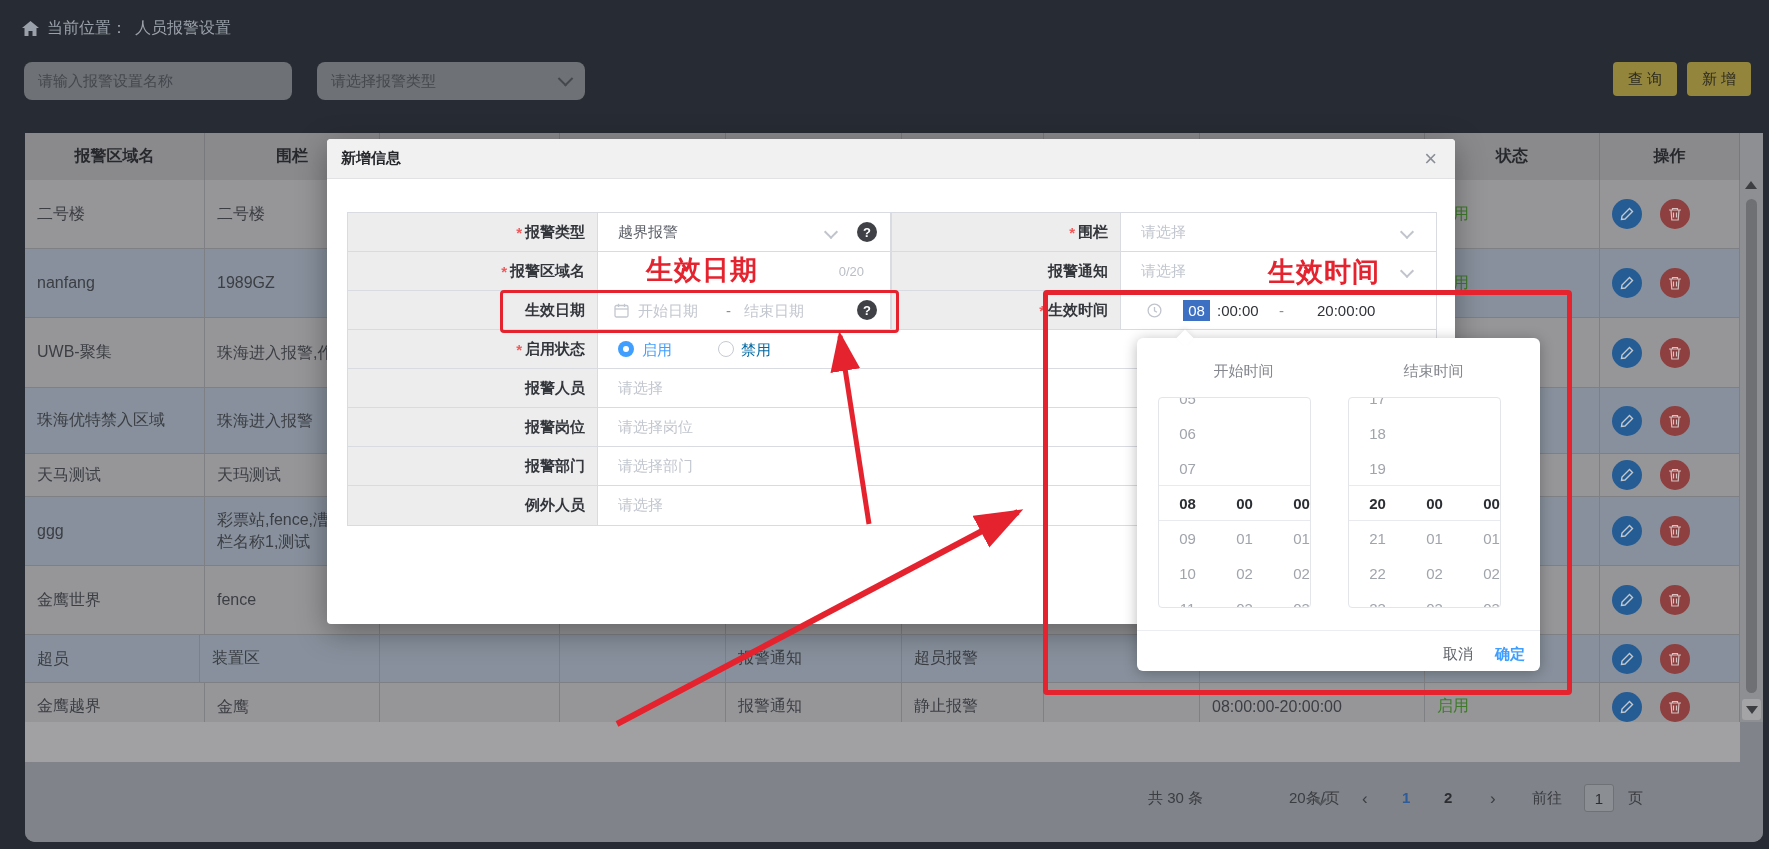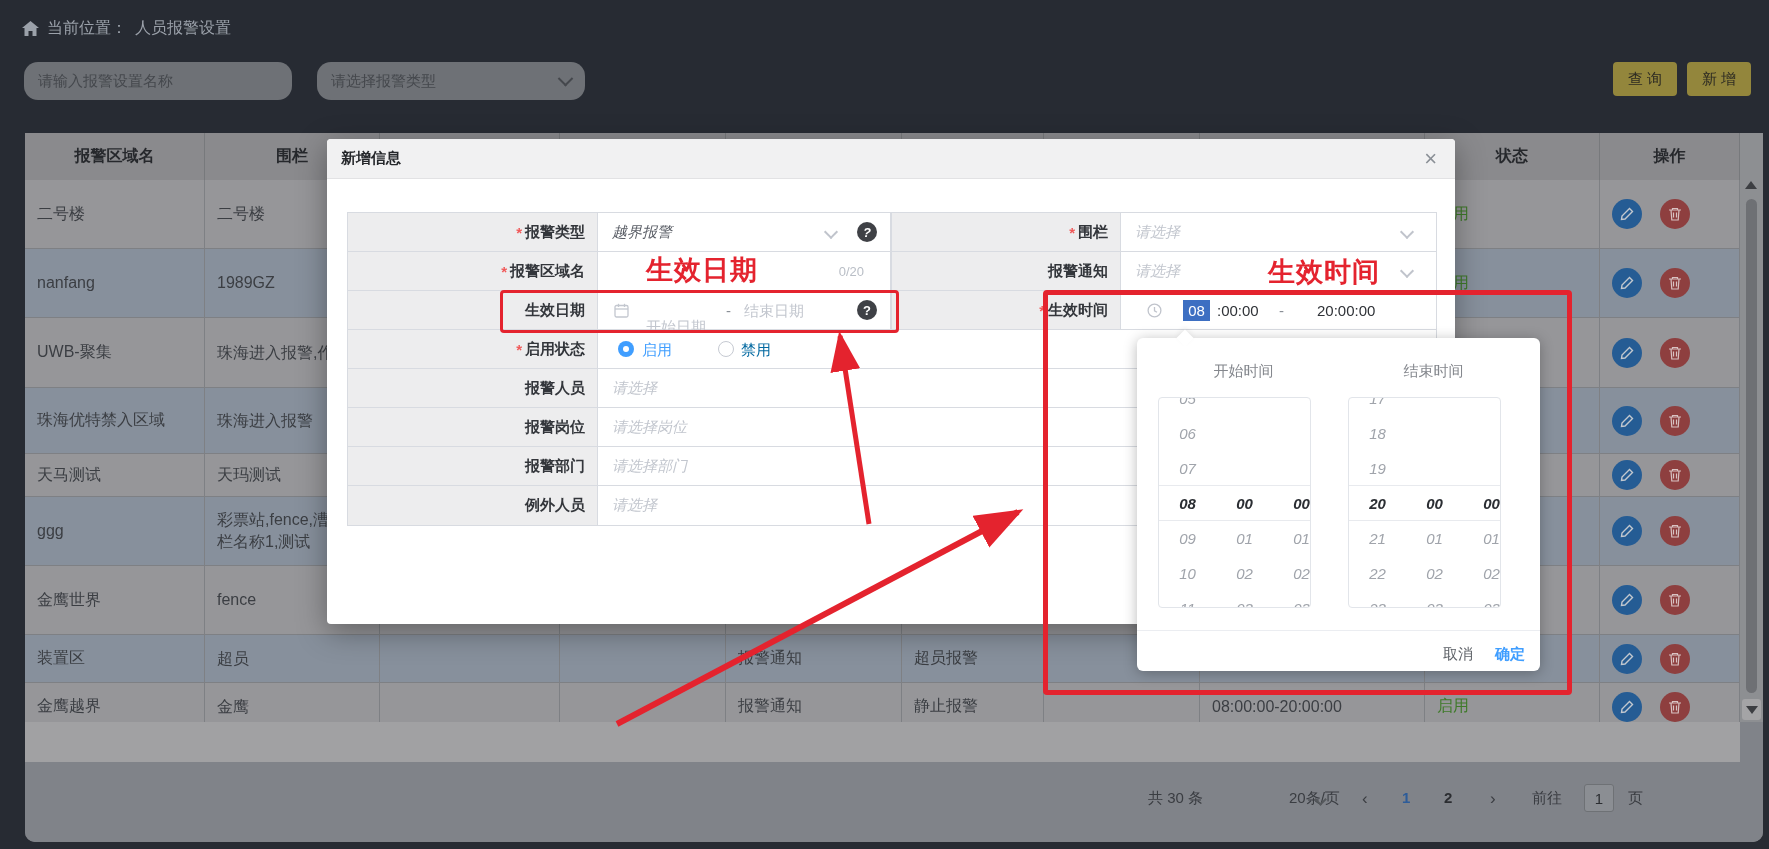--- a/index.html
+++ b/index.html
@@ -1,21 +1,21 @@
 <!DOCTYPE html>
 <html><head>
 <meta charset="utf-8">
 <style>
   html,body{margin:0;padding:0;background:#272b33;}
   .page{position:relative;width:1769px;height:849px;background:#272b33;overflow:hidden;
         font-family:"Liberation Sans","DejaVu Sans",sans-serif;}
   .abs{position:absolute;}
   
   .crumb{left:22px;top:18px;display:flex;align-items:center;gap:8px;color:#9ba1aa;font-size:16px;}
-  .filter-box{top:62px;height:38px;width:268px;background:#6e7176;border-radius:14px;
+  .filter-box{top:62px;height:38px;width:268px;background:#6e7176;border-radius:8px;
               display:flex;align-items:center;padding:4px 14px;box-sizing:border-box;
               color:#45484d;font-size:15px;}
   .chev{width:9px;height:9px;border-right:2px solid #45484d;border-bottom:2px solid #45484d;
         transform:rotate(45deg);display:inline-block;}
   .btn-yel{height:34px;width:64px;background:#93863c;border-radius:4px;border:none;
            color:#2c2a22;font-size:15px;font-family:inherit;}
   
   .card{left:25px;top:133px;width:1738px;height:709px;background:#808389;border-radius:0 0 10px 10px;}
   .thead{position:absolute;left:0;top:0;display:flex;height:47px;background:#8a8a8d;
          border-bottom:1px solid #737578;}
@@ -54,21 +54,21 @@
           font-family:inherit;line-height:26px;}
   .form{position:absolute;left:20px;top:73px;width:1088px;border:1px solid #d8dbe1;box-sizing:content-box;}
   .frow{display:flex;height:39px;border-bottom:1px solid #d8dbe1;box-sizing:border-box;}
   .frow:last-child{border-bottom:none;}
   .flabel{box-sizing:border-box;background:#ededee;display:flex;align-items:center;justify-content:flex-end;
           padding-right:12px;font-size:15px;font-weight:bold;color:#33363b;border-right:1px solid #d8dbe1;}
   .lab-l{width:250px;} .lab-r{width:230px;border-left:1px solid #d8dbe1;}
   .ffield{position:relative;background:#fff;display:flex;align-items:center;box-sizing:border-box;
           font-size:15px;color:#5a5e66;}
   .fld-l{width:293px;border-right:1px solid #d8dbe1;} .fld-r{width:315px;} .fld-full{width:838px;}
-  .pad14{padding-left:14px;font-style:italic;}
+  .pad14{padding-left:20px;}
   .req{color:#f05a5a;margin-right:3px;}
   .ph{color:#c2c6ce;}
   .mchev{position:absolute;width:8px;height:8px;border-right:2px solid #c0c4cc;border-bottom:2px solid #c0c4cc;
          transform:rotate(45deg);top:14px;}
   .helpdot{position:absolute;width:20px;height:20px;border-radius:50%;background:#3f4146;color:#fff;
            font-size:13px;font-weight:bold;display:flex;align-items:center;justify-content:center;top:9px;}
   .counter{position:absolute;right:26px;font-size:13px;color:#b9bec6;}
   .radio{position:absolute;width:16px;height:16px;border-radius:50%;top:11px;box-sizing:border-box;}
   .radio.on{background:#409EFF;}
   .radio.on::after{content:"";position:absolute;left:5px;top:5px;width:6px;height:6px;border-radius:50%;background:#fff;}
@@ -76,21 +76,21 @@
   .sel08{position:absolute;left:62px;top:9px;width:27px;height:21px;background:#3d6fc2;color:#fff;
          display:flex;align-items:center;justify-content:center;font-size:15px;}
   .tval{position:absolute;top:0;line-height:39px;color:#2f3237;font-size:15px;}
   
   .popup{left:1137px;top:338px;width:403px;height:333px;background:#fff;border-radius:6px;
          box-shadow:0 2px 14px rgba(0,0,0,0.28);z-index:20;}
   .notch{position:absolute;left:42px;top:-6px;width:12px;height:12px;background:#fff;transform:rotate(45deg);
          box-shadow:-2px -2px 5px rgba(0,0,0,0.06);}
   .ptitle{position:absolute;top:24px;width:171px;text-align:center;font-size:15px;color:#84878d;}
   .panel{position:absolute;top:59px;width:153px;height:211px;border:1px solid #e2e5ea;border-radius:4px;
-         overflow:hidden;box-sizing:border-box;background:#fff;font-style:italic;}
+         overflow:hidden;box-sizing:border-box;background:#fff;}
   .spin{position:absolute;width:57px;}
   .spin div{height:35px;line-height:35px;text-align:center;font-size:15px;color:#a0a4ab;}
   .spin div.sel{font-weight:bold;color:#2b2e33;}
   .divider{position:absolute;left:0;width:169px;height:1px;background:#e8eaee;}
   .pfoot-line{position:absolute;left:0;top:292px;width:403px;height:1px;background:#ebedf1;}
   .pbtn{position:absolute;top:306px;background:none;border:none;font-size:15px;font-family:inherit;}
   .pbtn.cancel{left:300px;color:#5c6066;}
   .pbtn.ok{left:352px;color:#409EFF;font-weight:bold;}
   .redbox{position:absolute;border:3px solid #e4232e;border-radius:4px;z-index:30;}
   .redtext{position:absolute;color:#e4232e;font-size:27px;font-weight:bold;z-index:31;letter-spacing:1px;}
@@ -315,24 +315,24 @@
             </button>
           <button class="opbtn del">
               <svg width="14" height="14" viewBox="0 0 14 14">
                 <path d="M1 3 H13 M4.5 3 V1.5 H9.5 V3 M3 3 L3.8 13 H10.2 L11 3 M5.5 5.5 V10.5 M8.5 5.5 V10.5" fill="none" stroke="#d8c2c2" stroke-width="1.2"></path>
               </svg>
             </button>
         </div>
       </div>
 
       <div class="trow even h47">
+        <div class="cell w2">
+            <span class="fence-text">超员</span>
+          </div>
         <div class="cell w1">装置区</div>
-        <div class="cell w2">
-            <span class="fence-text">超员</span>
-          </div>
         <div class="cell w3"></div>
           <div class="cell w4"></div>
         <div class="cell w5">报警通知</div>
         <div class="cell w6">超员报警</div>
         <div class="cell w7"></div>
         <div class="cell w8"></div>
         <div class="cell w9 status-on"></div>
         <div class="cell w10">
           <button class="opbtn edit">
               <svg width="14" height="14" viewBox="0 0 14 14">
@@ -448,21 +448,21 @@
         </div>
         <div class="ffield fld-l">
           <span class="abs" style="left:16px;top:12px;">
             <svg width="15" height="15" viewBox="0 0 15 15">
                 <rect x="1" y="2.5" width="13" height="11.5" rx="1.5" fill="none" stroke="#c3c7cf" stroke-width="1.3"></rect>
                 <line x1="1" y1="6" x2="14" y2="6" stroke="#c3c7cf" stroke-width="1.3"></line>
                 <line x1="4.5" y1="0.8" x2="4.5" y2="4" stroke="#c3c7cf" stroke-width="1.3"></line>
                 <line x1="10.5" y1="0.8" x2="10.5" y2="4" stroke="#c3c7cf" stroke-width="1.3"></line>
               </svg>
           </span>
-          <span class="ph abs" style="left:40px;top:16px;line-height:39px;margin-left:8px;">开始日期</span>
+          <span class="ph abs" style="left:40px;top:0;line-height:39px;">开始日期</span>
           <span class="abs" style="left:128px;top:0;line-height:39px;color:#8a8f96;">-</span>
           <span class="ph abs" style="left:146px;top:0;line-height:39px;">结束日期</span>
           <span class="helpdot" style="left:259px;">?</span>
         </div>
         <div class="flabel lab-r">
           <span class="req">*</span>
           <span>生效时间</span>
         </div>
         <div class="ffield fld-r">
           <span class="abs" style="left:26px;top:12px;">

